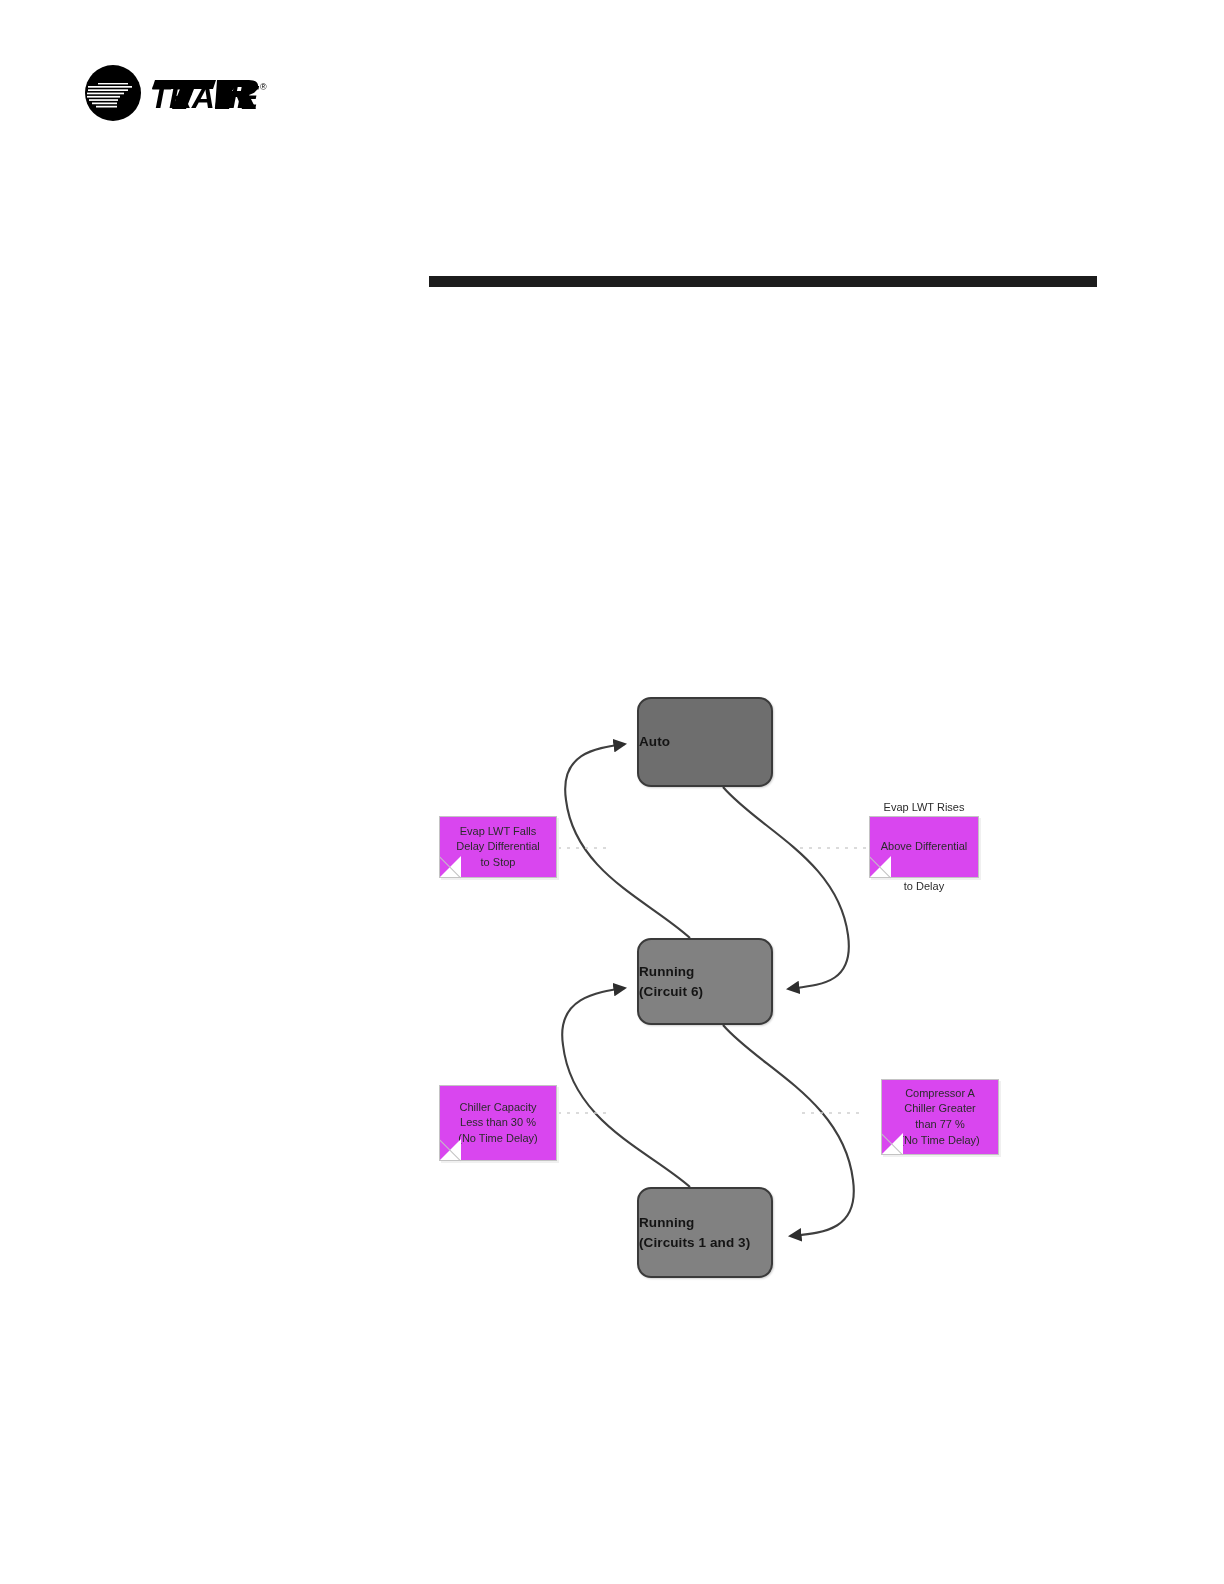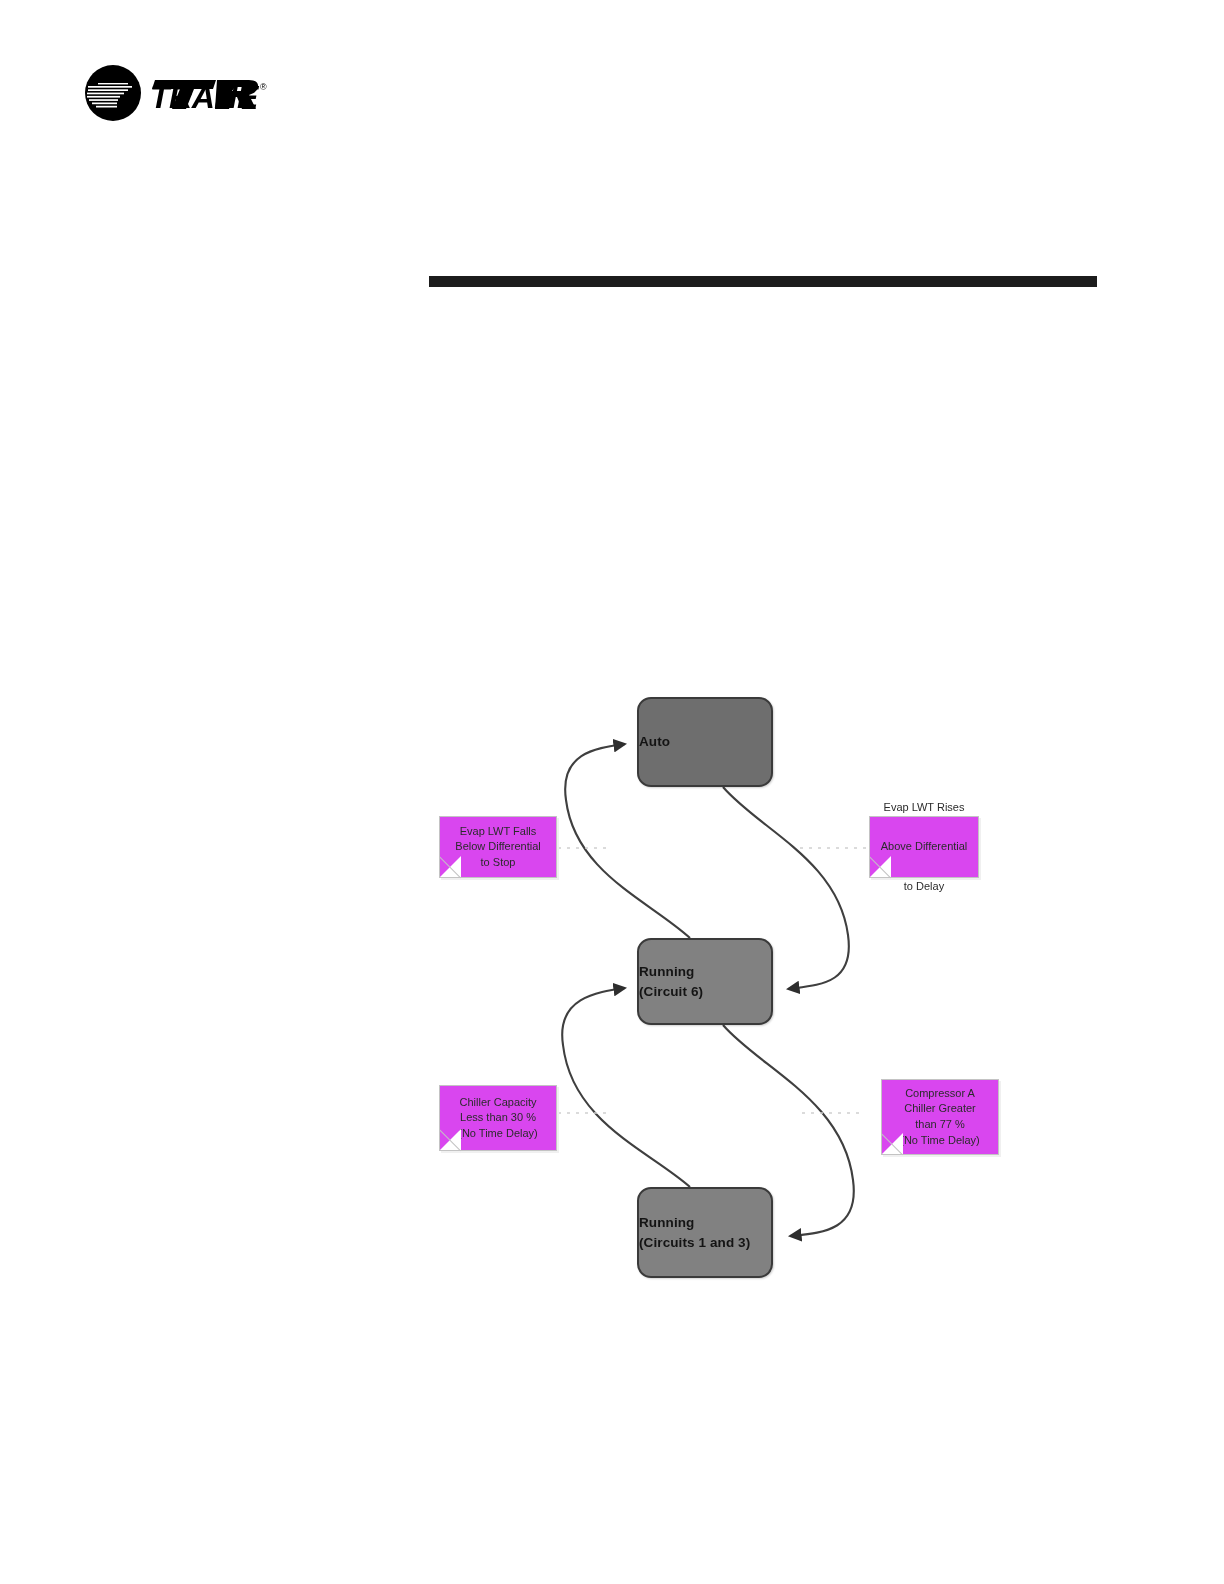--- a/index.html
+++ b/index.html
@@ -116,21 +116,21 @@
     bottom: 20px;
     width: 30px;
     height: 1px;
     background: #c3c3c3;
     transform: rotate(45deg);
     transform-origin: left bottom;
   }
 
   #note-stop  { left: 439px; top: 816px;  width: 118px; height: 62px; }
   #note-start { left: 869px; top: 816px;  width: 110px; height: 62px; gap: 24px; }
-  #note-low   { left: 439px; top: 1085px; width: 118px; height: 66px; }
+  #note-low   { left: 439px; top: 1085px; width: 118px; height: 76px; }
   #note-high  { left: 862px; top: 1079px; width: 118px; height: 76px; margin-left: 19px; }
 </style>
 </head>
 <body>
 
 <div id="brand-logo">
   <svg width="190" height="58" viewBox="0 0 190 58" xmlns="http://www.w3.org/2000/svg">
 
     <g>
       <circle cx="29" cy="29" r="28" fill="#000000"></circle>
@@ -199,21 +199,21 @@
     <span>(Circuit 6)</span>
   </div>
 
   <div class="state-box" id="state-running-c12">
     <span>Running</span>
     <span>(Circuits 1 and 3)</span>
   </div>
 
   <div class="note" id="note-stop">
     <span>Evap LWT Falls</span>
-    <span>Below Differential</span>
+    <span>Delay Differential</span>
     <span>to Stop</span>
     <span class="fold-tri"></span>
     <span class="fold-line"></span>
   </div>
 
   <div class="note" id="note-start">
     <span>Evap LWT Rises</span>
     <span>Above Differential</span>
     <span>to Delay</span>
     <span class="fold-tri"></span>

